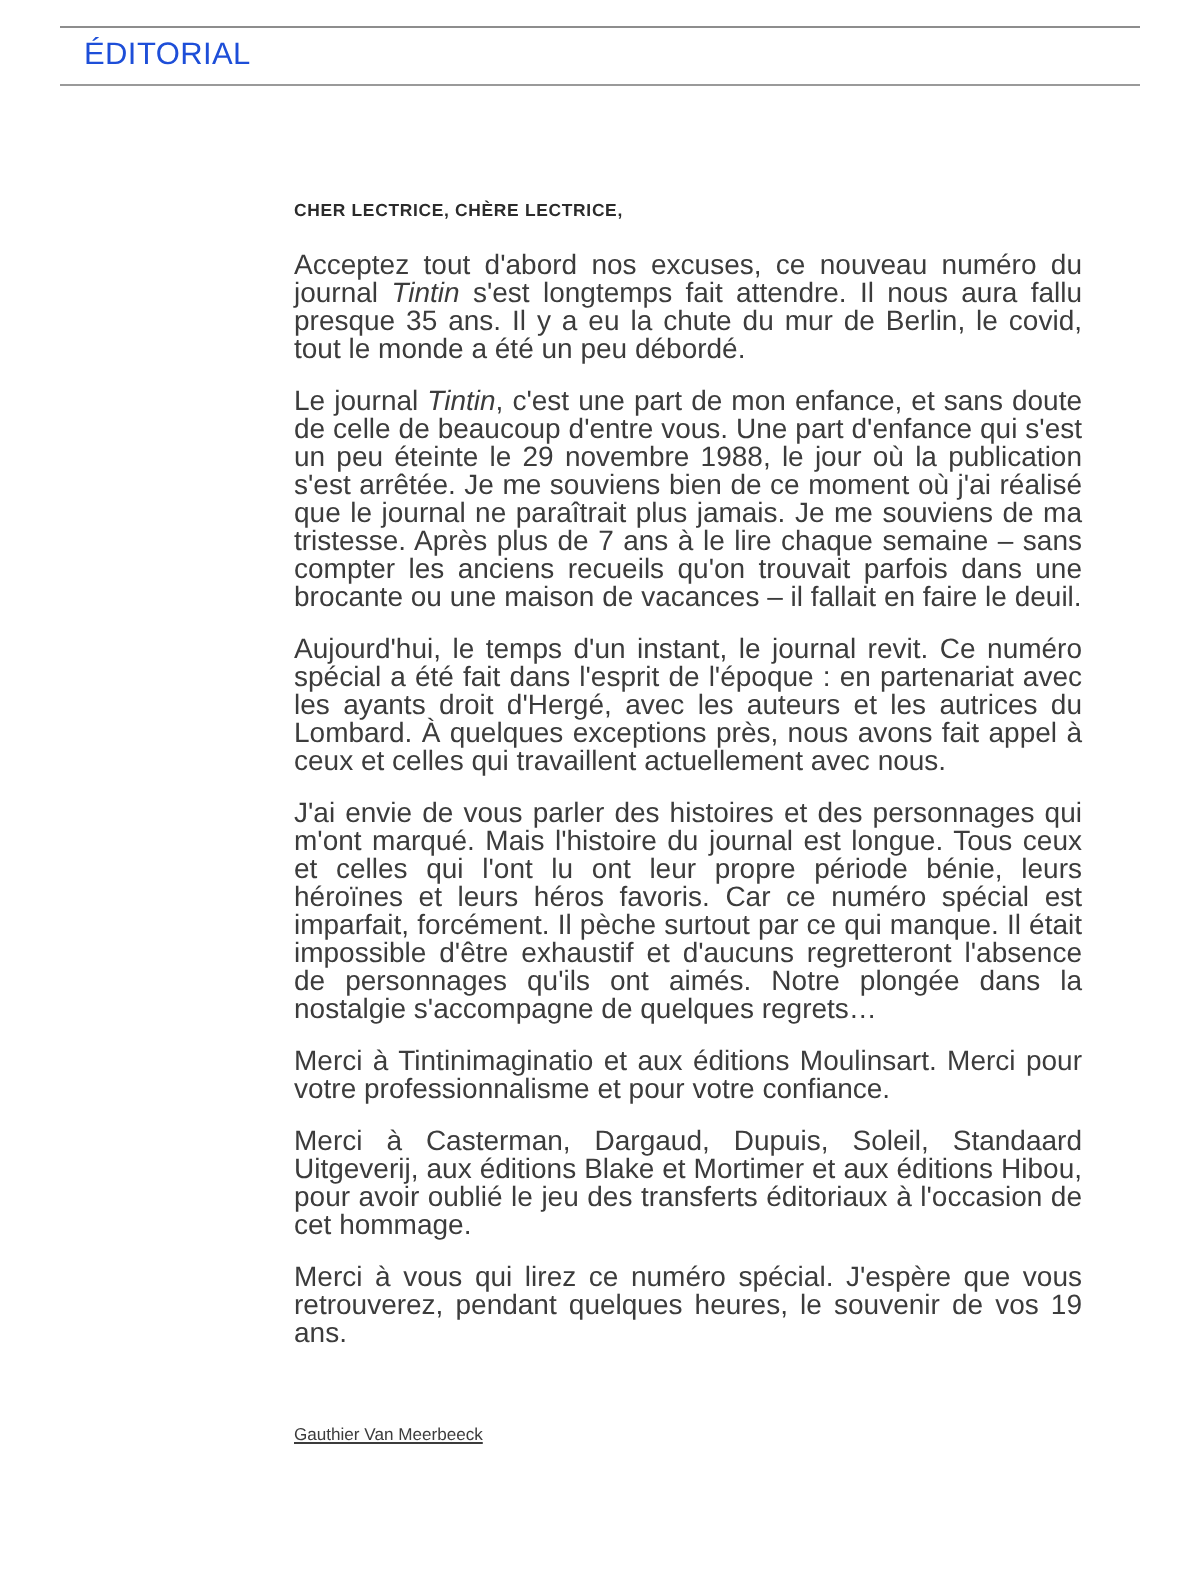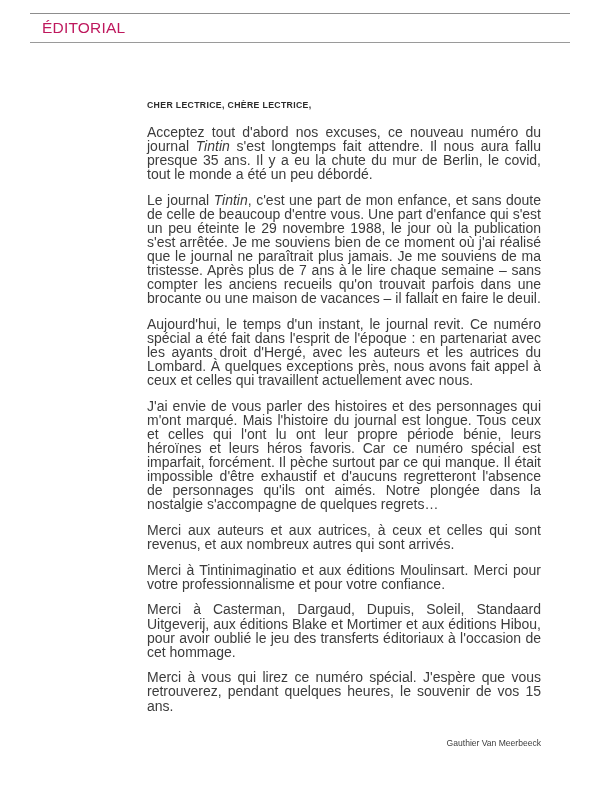--- a/index.html
+++ b/index.html
@@ -32,21 +32,21 @@
     height: 1px;
     background: #8d8d8d;
     width: 100%;
   }
   .header .rule.bottom {
     background: #9a9a9a;
   }
   .header-title {
     font-size: 15.5px;
     letter-spacing: 0.2px;
-    color: #be185d;
+    color: #1d4ed8;
     padding: 5px 0 5px 12px;
     font-weight: 400;
     line-height: 1.15;
     white-space: nowrap;
   }
 
   
   .content {
     position: absolute;
     left: 147px;
@@ -69,25 +69,26 @@
     color: #3c3c3c;
     hyphens: none;
   }
   p.para:last-of-type {
     margin-bottom: 0;
   }
   .ital {
     font-style: italic;
   }
   .signature {
-    margin-top: 23px;
+    margin-top: 37px;
     font-size: 8.55px;
     line-height: 14.1px;
     color: #3c3c3c;
-    text-align: right;
+    text-align: left;
+    text-decoration: underline;
   }
 </style>
 </head>
 <body>
 
 <div class="page">
 
   <div class="header">
     <div class="rule top"></div>
     <div class="header-title">ÉDITORIAL</div>
@@ -95,22 +96,21 @@
   </div>
 
   <div class="content">
     <h2 class="eyebrow">CHER LECTRICE, CHÈRE LECTRICE,</h2>
 
     <div id="paragraphs">
         <p class="para">Acceptez tout d'abord nos excuses, ce nouveau numéro du journal <em class="ital">Tintin</em> s'est longtemps fait attendre. Il nous aura fallu presque 35 ans. Il y a eu la chute du mur de Berlin, le covid, tout le monde a été un peu débordé.</p>
         <p class="para">Le journal <em class="ital">Tintin</em>, c'est une part de mon enfance, et sans doute de celle de beaucoup d'entre vous. Une part d'enfance qui s'est un peu éteinte le 29 novembre 1988, le jour où la publication s'est arrêtée. Je me souviens bien de ce moment où j'ai réalisé que le journal ne paraîtrait plus jamais. Je me souviens de ma tristesse. Après plus de 7 ans à le lire chaque semaine – sans compter les anciens recueils qu'on trouvait parfois dans une brocante ou une maison de vacances – il fallait en faire le deuil.</p>
         <p class="para">Aujourd'hui, le temps d'un instant, le journal revit. Ce numéro spécial a été fait dans l'esprit de l'époque : en partenariat avec les ayants droit d'Hergé, avec les auteurs et les autrices du Lombard. À quelques exceptions près, nous avons fait appel à ceux et celles qui travaillent actuellement avec nous.</p>
         <p class="para">J'ai envie de vous parler des histoires et des personnages qui m'ont marqué. Mais l'histoire du journal est longue. Tous ceux et celles qui l'ont lu ont leur propre période bénie, leurs héroïnes et leurs héros favoris. Car ce numéro spécial est imparfait, forcément. Il pèche surtout par ce qui manque. Il était impossible d'être exhaustif et d'aucuns regretteront l'absence de personnages qu'ils ont aimés. Notre plongée dans la nostalgie s'accompagne de quelques regrets…</p>
-        <p class="para">Merci aux auteurs et aux autrices, à ceux et celles qui sont revenus, et aux nombreux autres qui sont arrivés.</p>
         <p class="para">Merci à Tintinimaginatio et aux éditions Moulinsart. Merci pour votre professionnalisme et pour votre confiance.</p>
         <p class="para">Merci à Casterman, Dargaud, Dupuis, Soleil, Standaard Uitgeverij, aux éditions Blake et Mortimer et aux éditions Hibou, pour avoir oublié le jeu des transferts éditoriaux à l'occasion de cet hommage.</p>
-        <p class="para">Merci à vous qui lirez ce numéro spécial. J'espère que vous retrouverez, pendant quelques heures, le souvenir de vos 15 ans.</p>
+        <p class="para">Merci à vous qui lirez ce numéro spécial. J'espère que vous retrouverez, pendant quelques heures, le souvenir de vos 19 ans.</p>
       </div>
 
     <div class="signature">Gauthier Van Meerbeeck</div>
   </div>
 
 </div>
 
 </body></html>

